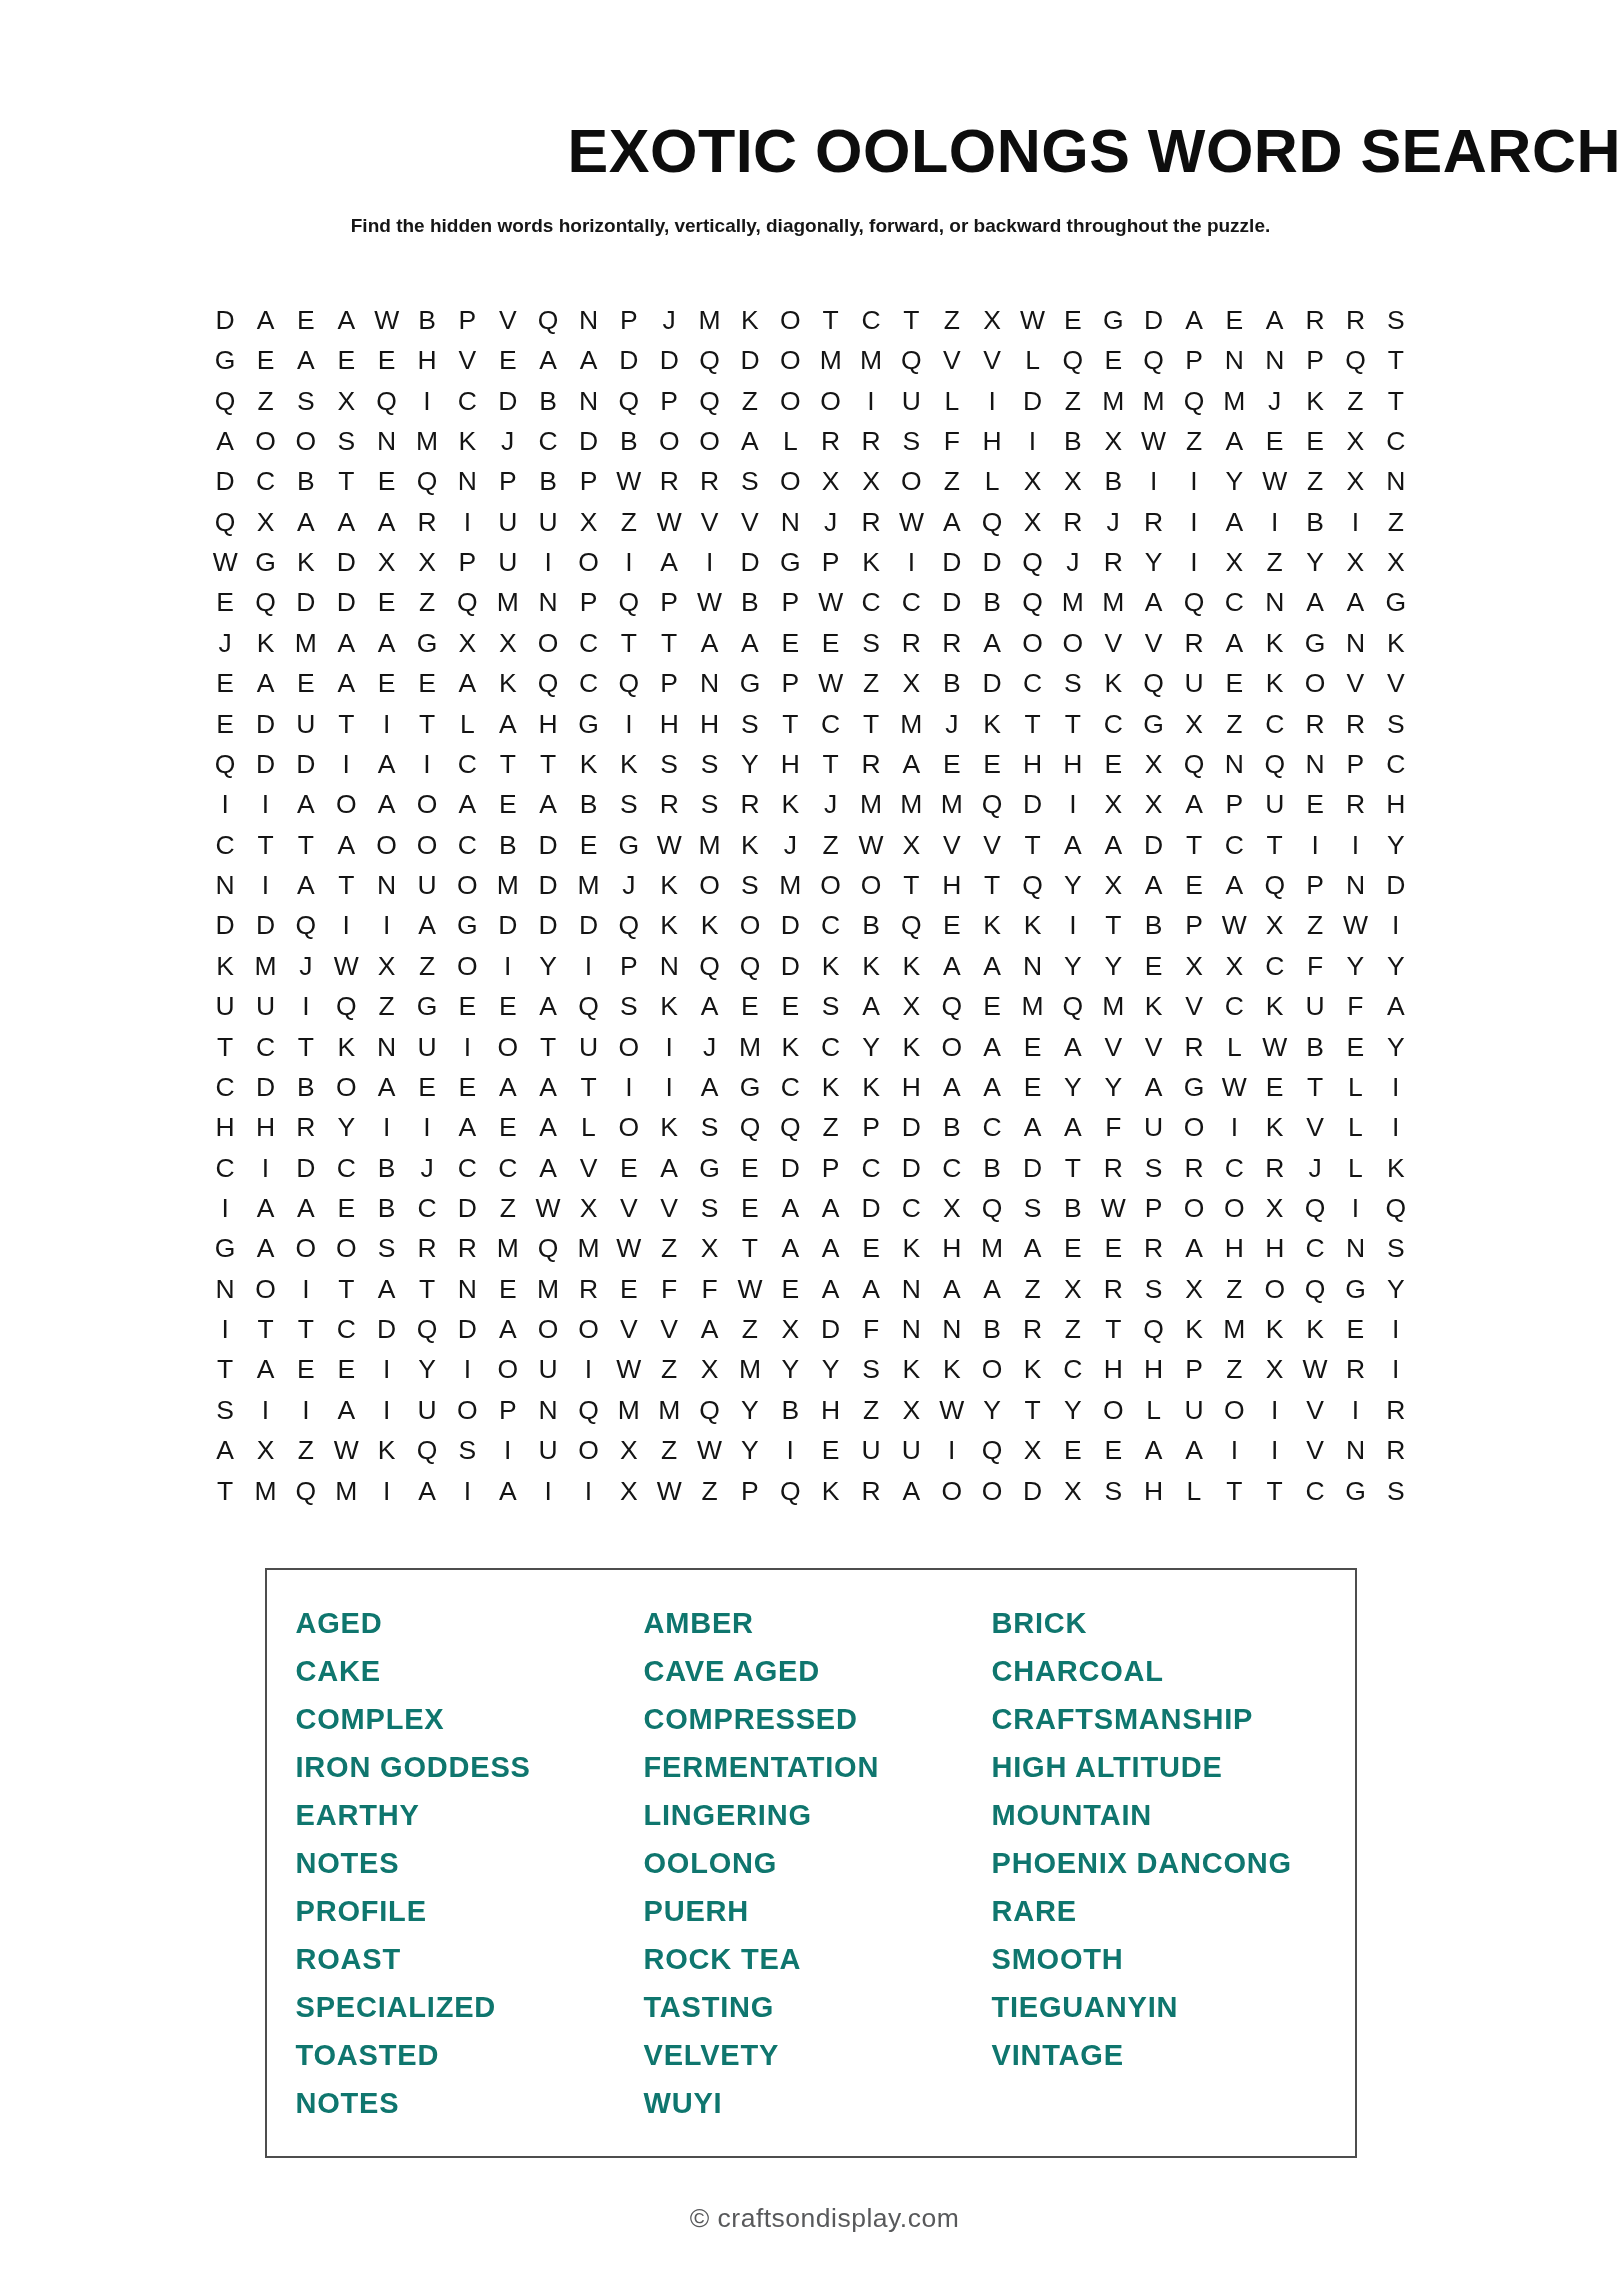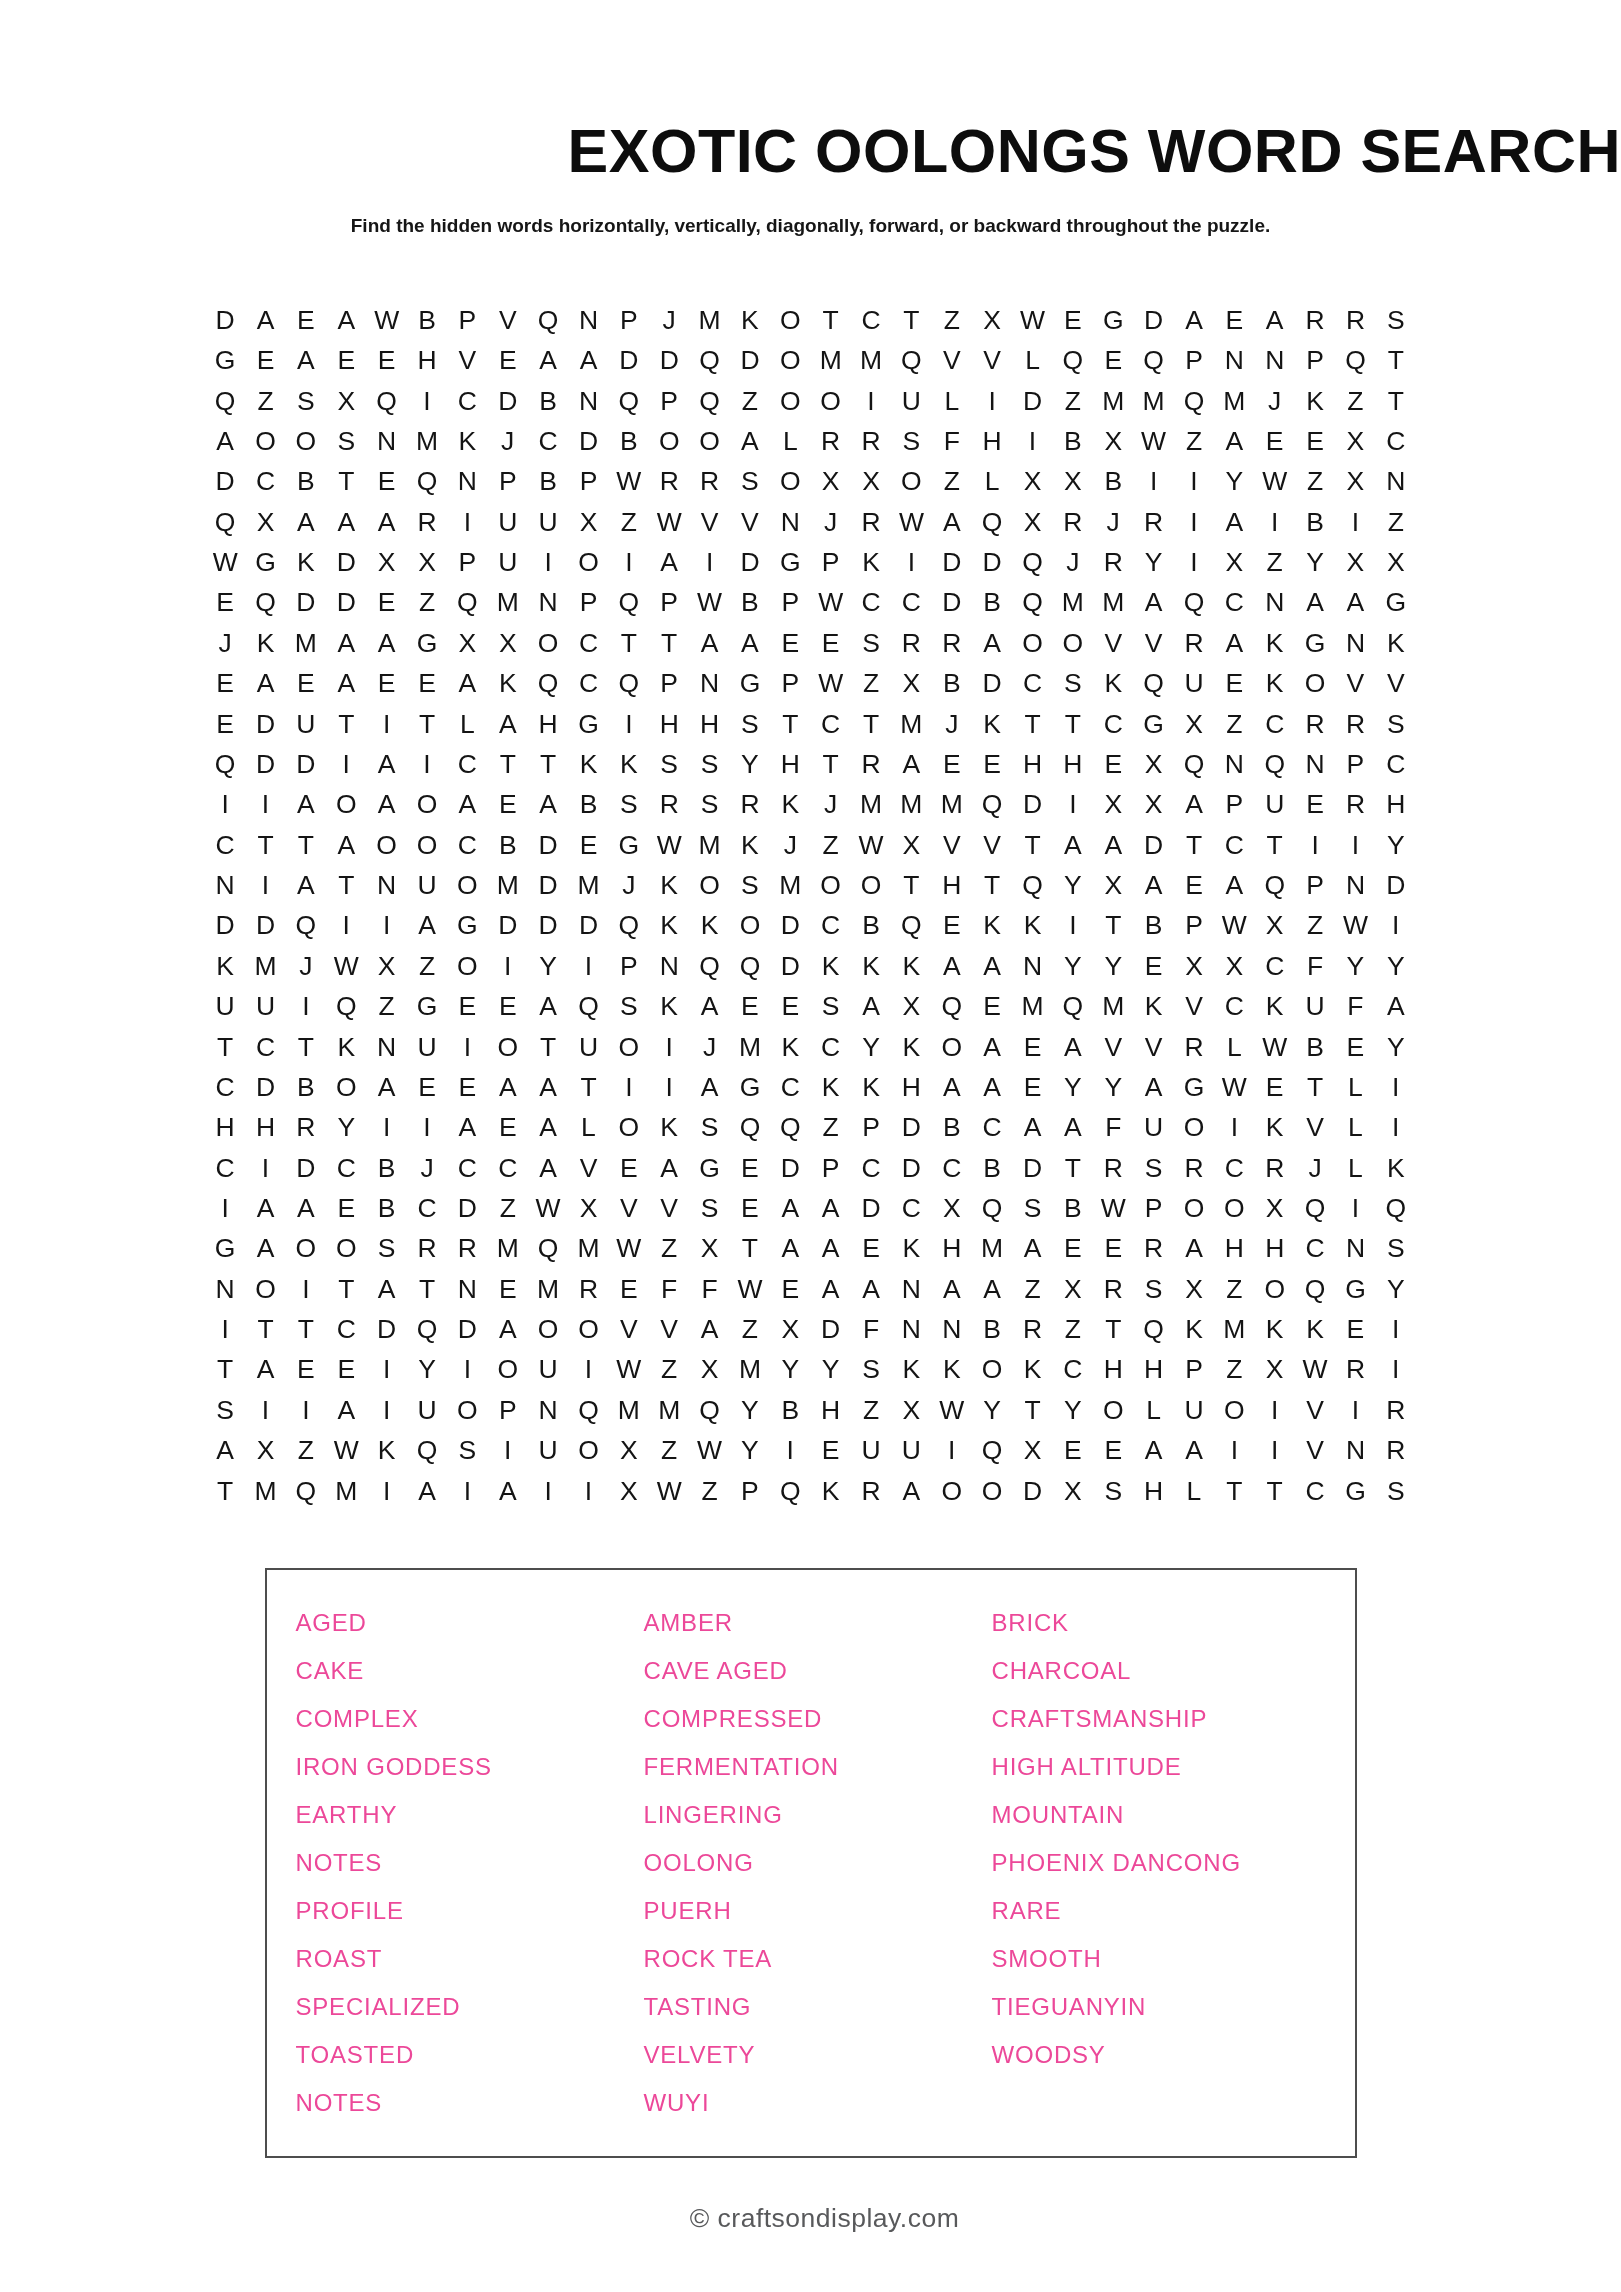--- a/index.html
+++ b/index.html
@@ -50,24 +50,24 @@
     border: 2px solid #4d4d4d;
     padding: 29px 9.8px 29px 29px;
     display: flex;
     background: #ffffff;
   }
   .word-col {
     width: 348px;
     flex: 0 0 348px;
   }
   .word {
-    font-size: 24px;
-    font-weight: 400;
+    font-size: 29px;
+    font-weight: 700;
     letter-spacing: 0.8px;
-    color: #ec4899;
+    color: #0f766e;
     line-height: 48px;
     white-space: nowrap;
   }
   .footer {
     margin-top: 45px;
     text-align: center;
     font-size: 26.5px;
     letter-spacing: 0.5px;
     color: #58595b;
     margin-left: 28px;
@@ -1015,20 +1015,20 @@
       <div class="word-col">
         <div class="word">BRICK</div>
         <div class="word">CHARCOAL</div>
         <div class="word">CRAFTSMANSHIP</div>
         <div class="word">HIGH ALTITUDE</div>
         <div class="word">MOUNTAIN</div>
         <div class="word">PHOENIX DANCONG</div>
         <div class="word">RARE</div>
         <div class="word">SMOOTH</div>
         <div class="word">TIEGUANYIN</div>
-        <div class="word">WOODSY</div>
+        <div class="word">VINTAGE</div>
       </div>
     </div>
 
   <div class="footer">© craftsondisplay.com</div>
 
 </div>
 
 
 </body></html>

